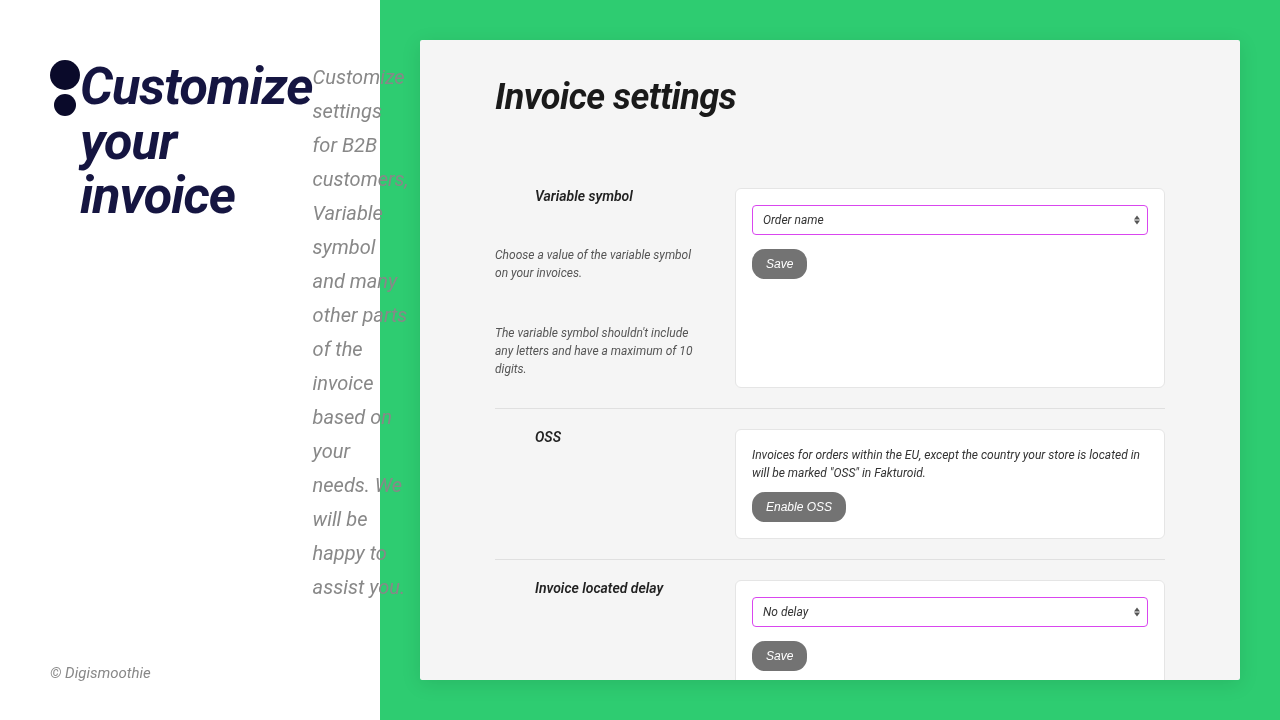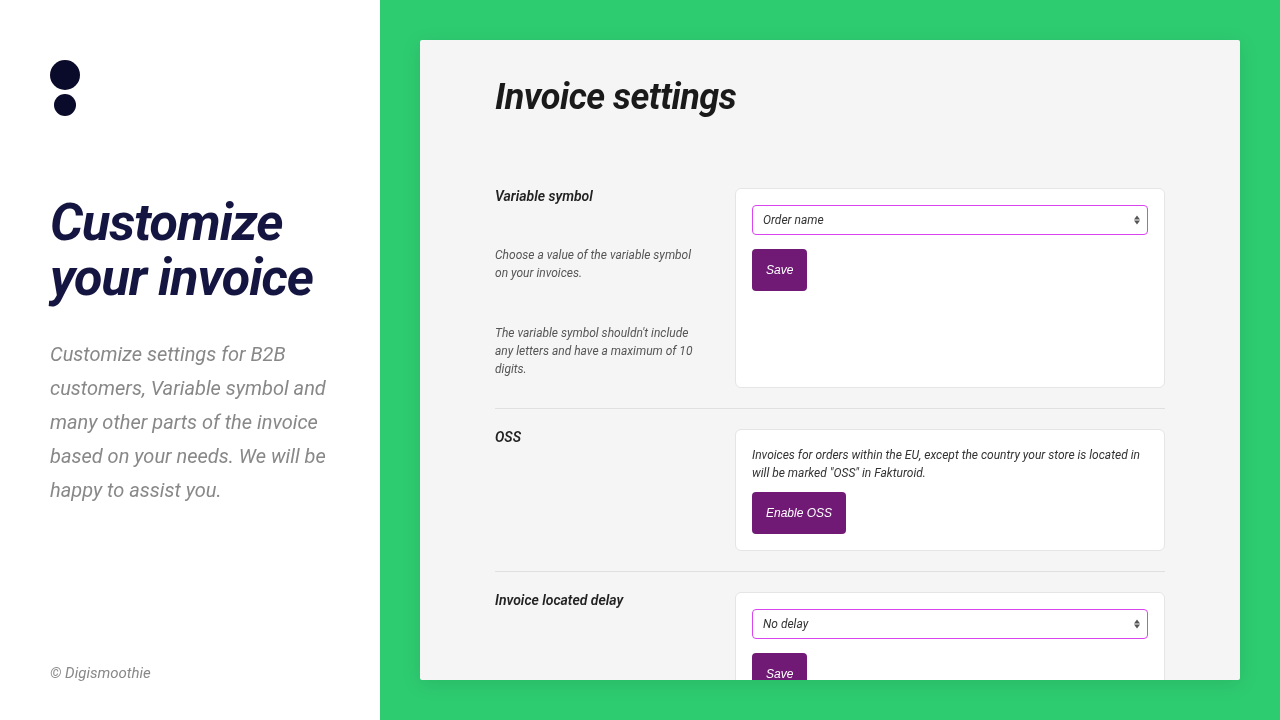--- a/index.html
+++ b/index.html
@@ -9,21 +9,21 @@
   font-family: -apple-system, BlinkMacSystemFont, "Segoe UI", Roboto, sans-serif;
   display: flex;
   overflow: hidden;
 }
 .left-panel {
   width: 380px;
   height: 720px;
   background: #ffffff;
   padding: 60px 50px 30px 50px;
   display: flex;
-  flex-direction: column;
+  flex-direction: row;
   position: relative;
 }
 .logo {
   margin-bottom: 80px;
 }
 .logo-dot-large {
   width: 30px;
   height: 30px;
   background: #0a0a2a;
   border-radius: 50%;
@@ -99,20 +99,21 @@
 }
 .setting-desc {
   width: 200px;
   flex-shrink: 0;
 }
 .setting-title {
   font-size: 14px;
   font-weight: 600;
   color: #222;
   margin-bottom: 12px;
+  margin-left: 40px;
 }
 .setting-text {
   font-size: 12px;
   line-height: 1.5;
   color: #555;
   margin-bottom: 10px;
   margin-top: 42px;
 }
 .setting-text a {
   color: #4a7cc4;
@@ -160,25 +161,25 @@
 }
 .arrow-up, .arrow-down {
   width: 0; height: 0;
   border-left: 3px solid transparent;
   border-right: 3px solid transparent;
 }
 .arrow-up { border-bottom: 4px solid #555; }
 .arrow-down { border-top: 4px solid #555; }
 .btn {
   display: inline-block;
-  background: #701a75;
+  background: #737373;
   color: #fff;
   border: none;
-  border-radius: 4px;
-  padding: 14px 14px;
+  border-radius: 13px;
+  padding: 8px 14px;
   font-size: 12px;
   font-weight: 500;
   cursor: pointer;
 }
 </style>
 </head>
 <body>
 
 <div class="left-panel">
   <div class="logo">

